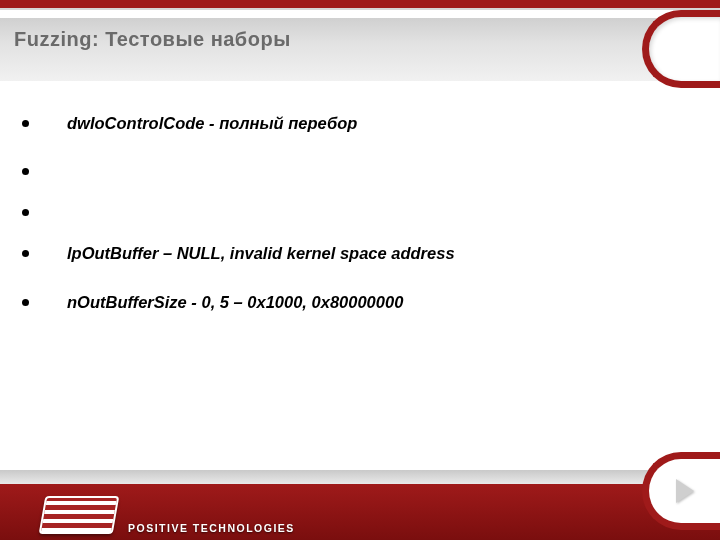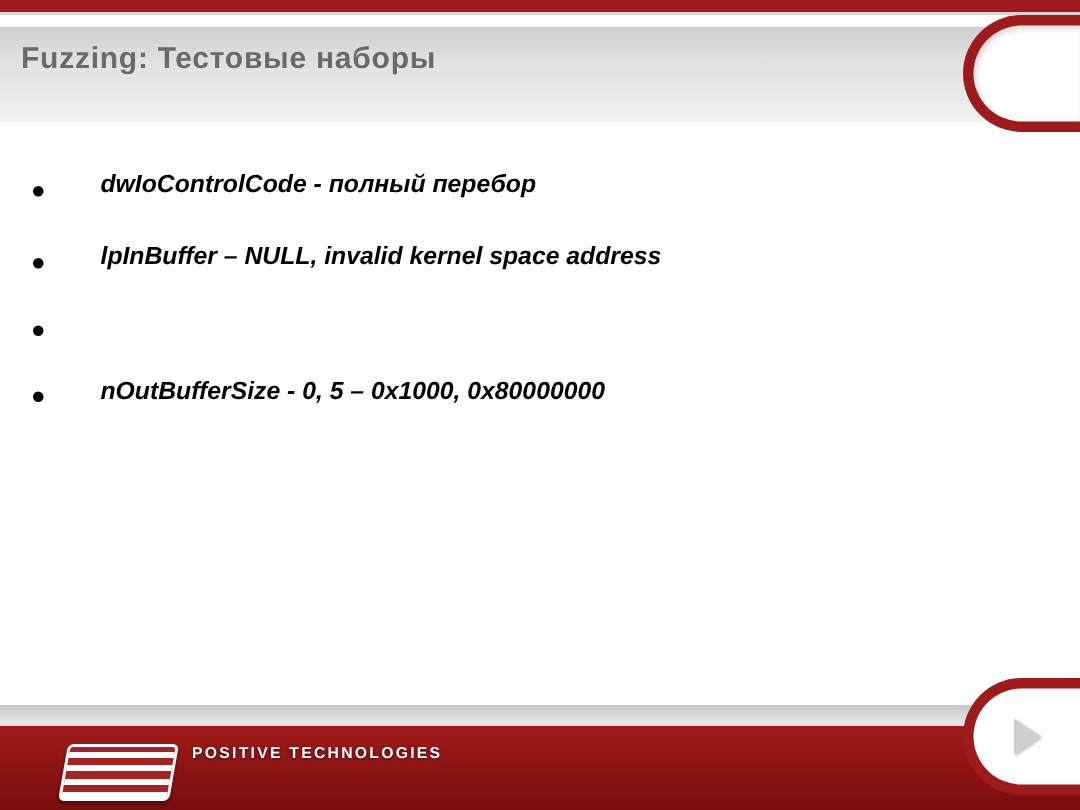--- a/index.html
+++ b/index.html
@@ -18,38 +18,38 @@
 
   
   .title-notch { position: absolute; top: 10px; right: 0; width: 78px; height: 78px;
     background: #fff; border: 7px solid #9f1a1a; border-right: none;
     border-top-left-radius: 42px; border-bottom-left-radius: 42px; }
   .title-notch:before { content:""; position:absolute; inset:0; border-top-left-radius:35px; border-bottom-left-radius:35px;
     box-shadow: inset 2px 2px 4px rgba(0,0,0,.15); }
 
   
   .body { position: absolute; top: 112px; left: 22px; width: 640px; }
-  .item { display: flex; align-items: center; margin-bottom: 26px; }
+  .item { display: flex; align-items: flex-start; margin-bottom: 26px; }
   .dot { width: 7px; height: 7px; background: #000; border-radius: 50%; margin-top: 8px; margin-right: 38px; flex-shrink: 0; }
   .txt { font-size: 16.5px; color: #000; font-weight: bold; font-style: italic; line-height: 1.35; }
 
   
   .bot-band { position: absolute; bottom: 56px; left: 0; width: 720px; height: 14px;
     background: linear-gradient(#c9c9c9,#e9e9e9); }
   .bot-red  { position: absolute; bottom: 0; left: 0; width: 720px; height: 56px;
     background: linear-gradient(#9f1a1a,#7a0e0e); }
   .bot-notch { position: absolute; bottom: 10px; right: 0; width: 78px; height: 78px;
     background: #fff; border: 7px solid #9f1a1a; border-right: none;
     border-top-left-radius: 42px; border-bottom-left-radius: 42px;
     display:flex; align-items:center; justify-content:center; }
   .arrow { width: 0; height: 0; border-top: 12px solid transparent; border-bottom: 12px solid transparent;
     border-left: 18px solid #cfcfcf; filter: drop-shadow(1px 1px 1px rgba(0,0,0,.25)); }
 
   
-  .logo { position: absolute; bottom: 6px; left: 42px; display: flex; align-items: flex-start; gap: 12px; }
+  .logo { position: absolute; bottom: 6px; left: 42px; display: flex; align-items: flex-end; gap: 12px; }
   .logo-mark { width: 74px; height: 38px; background:
     repeating-linear-gradient(0deg,#fff 0 4px, transparent 4px 9px),
     linear-gradient(#a62323,#a62323);
     border: 2px solid #fff; border-radius: 4px; transform: skewX(-10deg);
     box-shadow: 0 2px 3px rgba(0,0,0,.4); }
   .logo-text { color: #fff; font-size: 10.5px; letter-spacing: 1.5px; font-weight: 600;
     text-shadow: 0 1px 2px rgba(0,0,0,.6); }
 </style>
 </head>
 <body>
@@ -63,24 +63,27 @@
   </div>
   <div class="title-notch"></div>
 
   <div class="body">
     <div class="item">
       <div class="dot"></div>
       <div class="txt">dwIoControlCode -  полный перебор</div>
     </div>
     <div class="item">
       <div class="dot"></div>
-      <div class="txt">lpInBuffer – NULL, invalid kernel space address</div>
     </div>
     <div class="item">
       <div class="dot"></div>
+    </div>
+    <div class="item">
+      <div class="dot"></div>
+      <div class="txt">lpOutBuffer – NULL, invalid kernel space address</div>
     </div>
     <div class="item">
       <div class="dot"></div>
       <div class="txt">nOutBufferSize - 0, 5 – 0x1000, 0x80000000</div>
     </div>
   </div>
 
   <div class="bot-band"></div>
   <div class="bot-red"></div>
   <div class="bot-notch">

